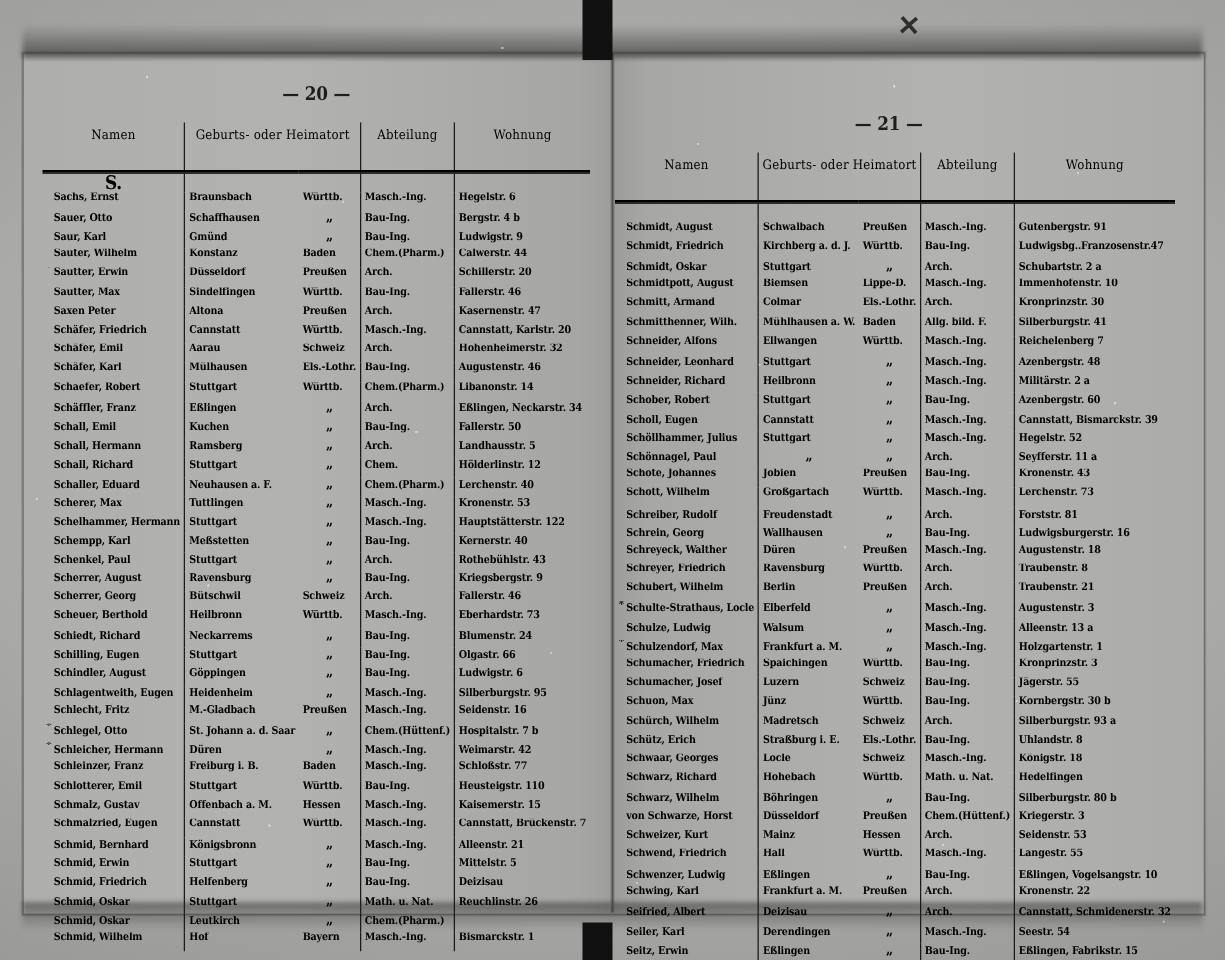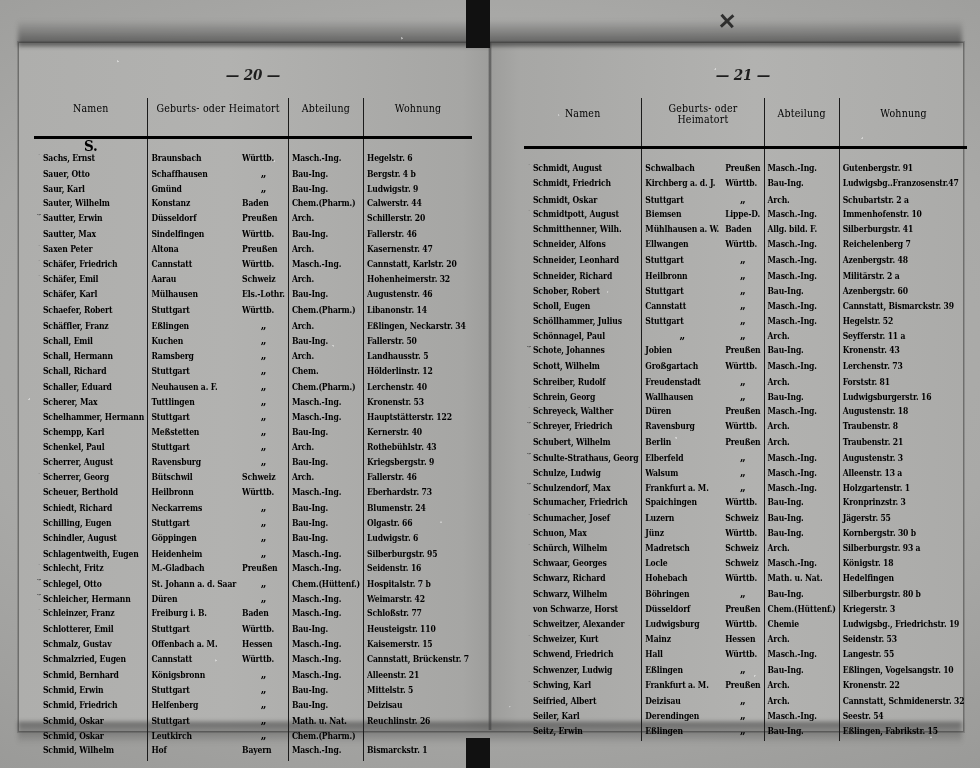--- a/index.html
+++ b/index.html
@@ -73,30 +73,29 @@
   #x-mark{
     position:absolute;left:718px;top:8px;
     font-size:22px;color:#1b1b1b;
     font-family:"DejaVu Serif", serif;
     transform:rotate(3deg);
     opacity:.85;
   }
   
   .page{position:absolute;top:42px;height:688px;}
   #page-left{left:18px;width:470px;}
-  #page-right{left:508px;width:470px;}
+  #page-right{left:476px;width:470px;margin-top:24px;}
 
   .folio{
     text-align:center;
     font-size:15px;letter-spacing:2px;
     color:#1d1d1d;
     margin-top:24px;
     font-family:"DejaVu Serif", serif;
     font-weight:bold;
-    font-style:italic;
   }
   .tablewrap{margin:14px 16px 0 16px;}
 
   table.reg{
     width:100%;border-collapse:collapse;
     font-size:8.5px;line-height:1.0;
     color:#111;
   }
   table.reg .rule-top  td{border-top:2.2px solid #141414;padding:0;height:0;font-size:0;}
   table.reg .rule-mid  td{border-top:1.6px solid #141414;padding:0;height:0;font-size:0;}
@@ -577,20 +576,27 @@
               <td class="fk vline">Schubartstr. 2 a</td>
             </tr>
             <tr>
               <td class="fk"><span class="star">*</span><span>Schmidtpott, August</span></td>
               <td class="fk vline">Biemsen</td>
               <td class="fk c-state">Lippe-D.</td>
               <td class="fk vline">Masch.-Ing.</td>
               <td class="fk vline">Immenhofenstr. 10</td>
             </tr>
             <tr>
+              <td class="fk"><span class="star"></span><span>Schmitt, Armand</span></td>
+              <td class="fk vline">Colmar</td>
+              <td class="fk c-state">Els.-Lothr.</td>
+              <td class="fk vline">Arch.</td>
+              <td class="fk vline">Kronprinzstr. 30</td>
+            </tr>
+            <tr>
               <td class="fk"><span class="star"></span><span>Schmitthenner, Wilh.</span></td>
               <td class="fk vline">Mühlhausen a. W.</td>
               <td class="fk c-state">Baden</td>
               <td class="fk vline">Allg. bild. F.</td>
               <td class="fk vline">Silberburgstr. 41</td>
             </tr>
             <tr>
               <td class="fk"><span class="star"></span><span>Schneider, Alfons</span></td>
               <td class="fk vline">Ellwangen</td>
               <td class="fk c-state">Württb.</td>
@@ -700,21 +706,21 @@
               <td class="fk vline">Traubenstr. 8</td>
             </tr>
             <tr>
               <td class="fk"><span class="star"></span><span>Schubert, Wilhelm</span></td>
               <td class="fk vline">Berlin</td>
               <td class="fk c-state">Preußen</td>
               <td class="fk vline">Arch.</td>
               <td class="fk vline">Traubenstr. 21</td>
             </tr>
             <tr>
-              <td class="fk"><span class="star">*</span><span>Schulte-Strathaus, Georg</span></td>
+              <td class="fk"><span class="star">*</span><span>Schulte-Strathaus, Locle</span></td>
               <td class="fk vline">Elberfeld</td>
               <td class="fk c-state">
                 <span class="ditto">„</span>
               </td>
               <td class="fk vline">Masch.-Ing.</td>
               <td class="fk vline">Augustenstr. 3</td>
             </tr>
             <tr>
               <td class="fk"><span class="star"></span><span>Schulze, Ludwig</span></td>
               <td class="fk vline">Walsum</td>
@@ -753,20 +759,27 @@
               <td class="fk c-state">Württb.</td>
               <td class="fk vline">Bau-Ing.</td>
               <td class="fk vline">Kornbergstr. 30 b</td>
             </tr>
             <tr>
               <td class="fk"><span class="star">*</span><span>Schürch, Wilhelm</span></td>
               <td class="fk vline">Madretsch</td>
               <td class="fk c-state">Schweiz</td>
               <td class="fk vline">Arch.</td>
               <td class="fk vline">Silberburgstr. 93 a</td>
+            </tr>
+            <tr>
+              <td class="fk"><span class="star"></span><span>Schütz, Erich</span></td>
+              <td class="fk vline">Straßburg i. E.</td>
+              <td class="fk c-state">Els.-Lothr.</td>
+              <td class="fk vline">Bau-Ing.</td>
+              <td class="fk vline">Uhlandstr. 8</td>
             </tr>
             <tr>
               <td class="fk"><span class="star"></span><span>Schwaar, Georges</span></td>
               <td class="fk vline">Locle</td>
               <td class="fk c-state">Schweiz</td>
               <td class="fk vline">Masch.-Ing.</td>
               <td class="fk vline">Königstr. 18</td>
             </tr>
             <tr>
               <td class="fk"><span class="star"></span><span>Schwarz, Richard</span></td>
@@ -783,27 +796,20 @@
               </td>
               <td class="fk vline">Bau-Ing.</td>
               <td class="fk vline">Silberburgstr. 80 b</td>
             </tr>
             <tr>
               <td class="fk"><span class="star"></span><span>von Schwarze, Horst</span></td>
               <td class="fk vline">Düsseldorf</td>
               <td class="fk c-state">Preußen</td>
               <td class="fk vline">Chem.(Hüttenf.)</td>
               <td class="fk vline">Kriegerstr. 3</td>
-            </tr>
-            <tr>
-              <td class="fk"><span class="star"></span><span>Schweitzer, Alexander</span></td>
-              <td class="fk vline">Ludwigsburg</td>
-              <td class="fk c-state">Württb.</td>
-              <td class="fk vline">Chemie</td>
-              <td class="fk vline">Ludwigsbg., Friedrichstr. 19</td>
             </tr>
             <tr>
               <td class="fk"><span class="star">*</span><span>Schweizer, Kurt</span></td>
               <td class="fk vline">Mainz</td>
               <td class="fk c-state">Hessen</td>
               <td class="fk vline">Arch.</td>
               <td class="fk vline">Seidenstr. 53</td>
             </tr>
             <tr>
               <td class="fk"><span class="star"></span><span>Schwend, Friedrich</span></td>

